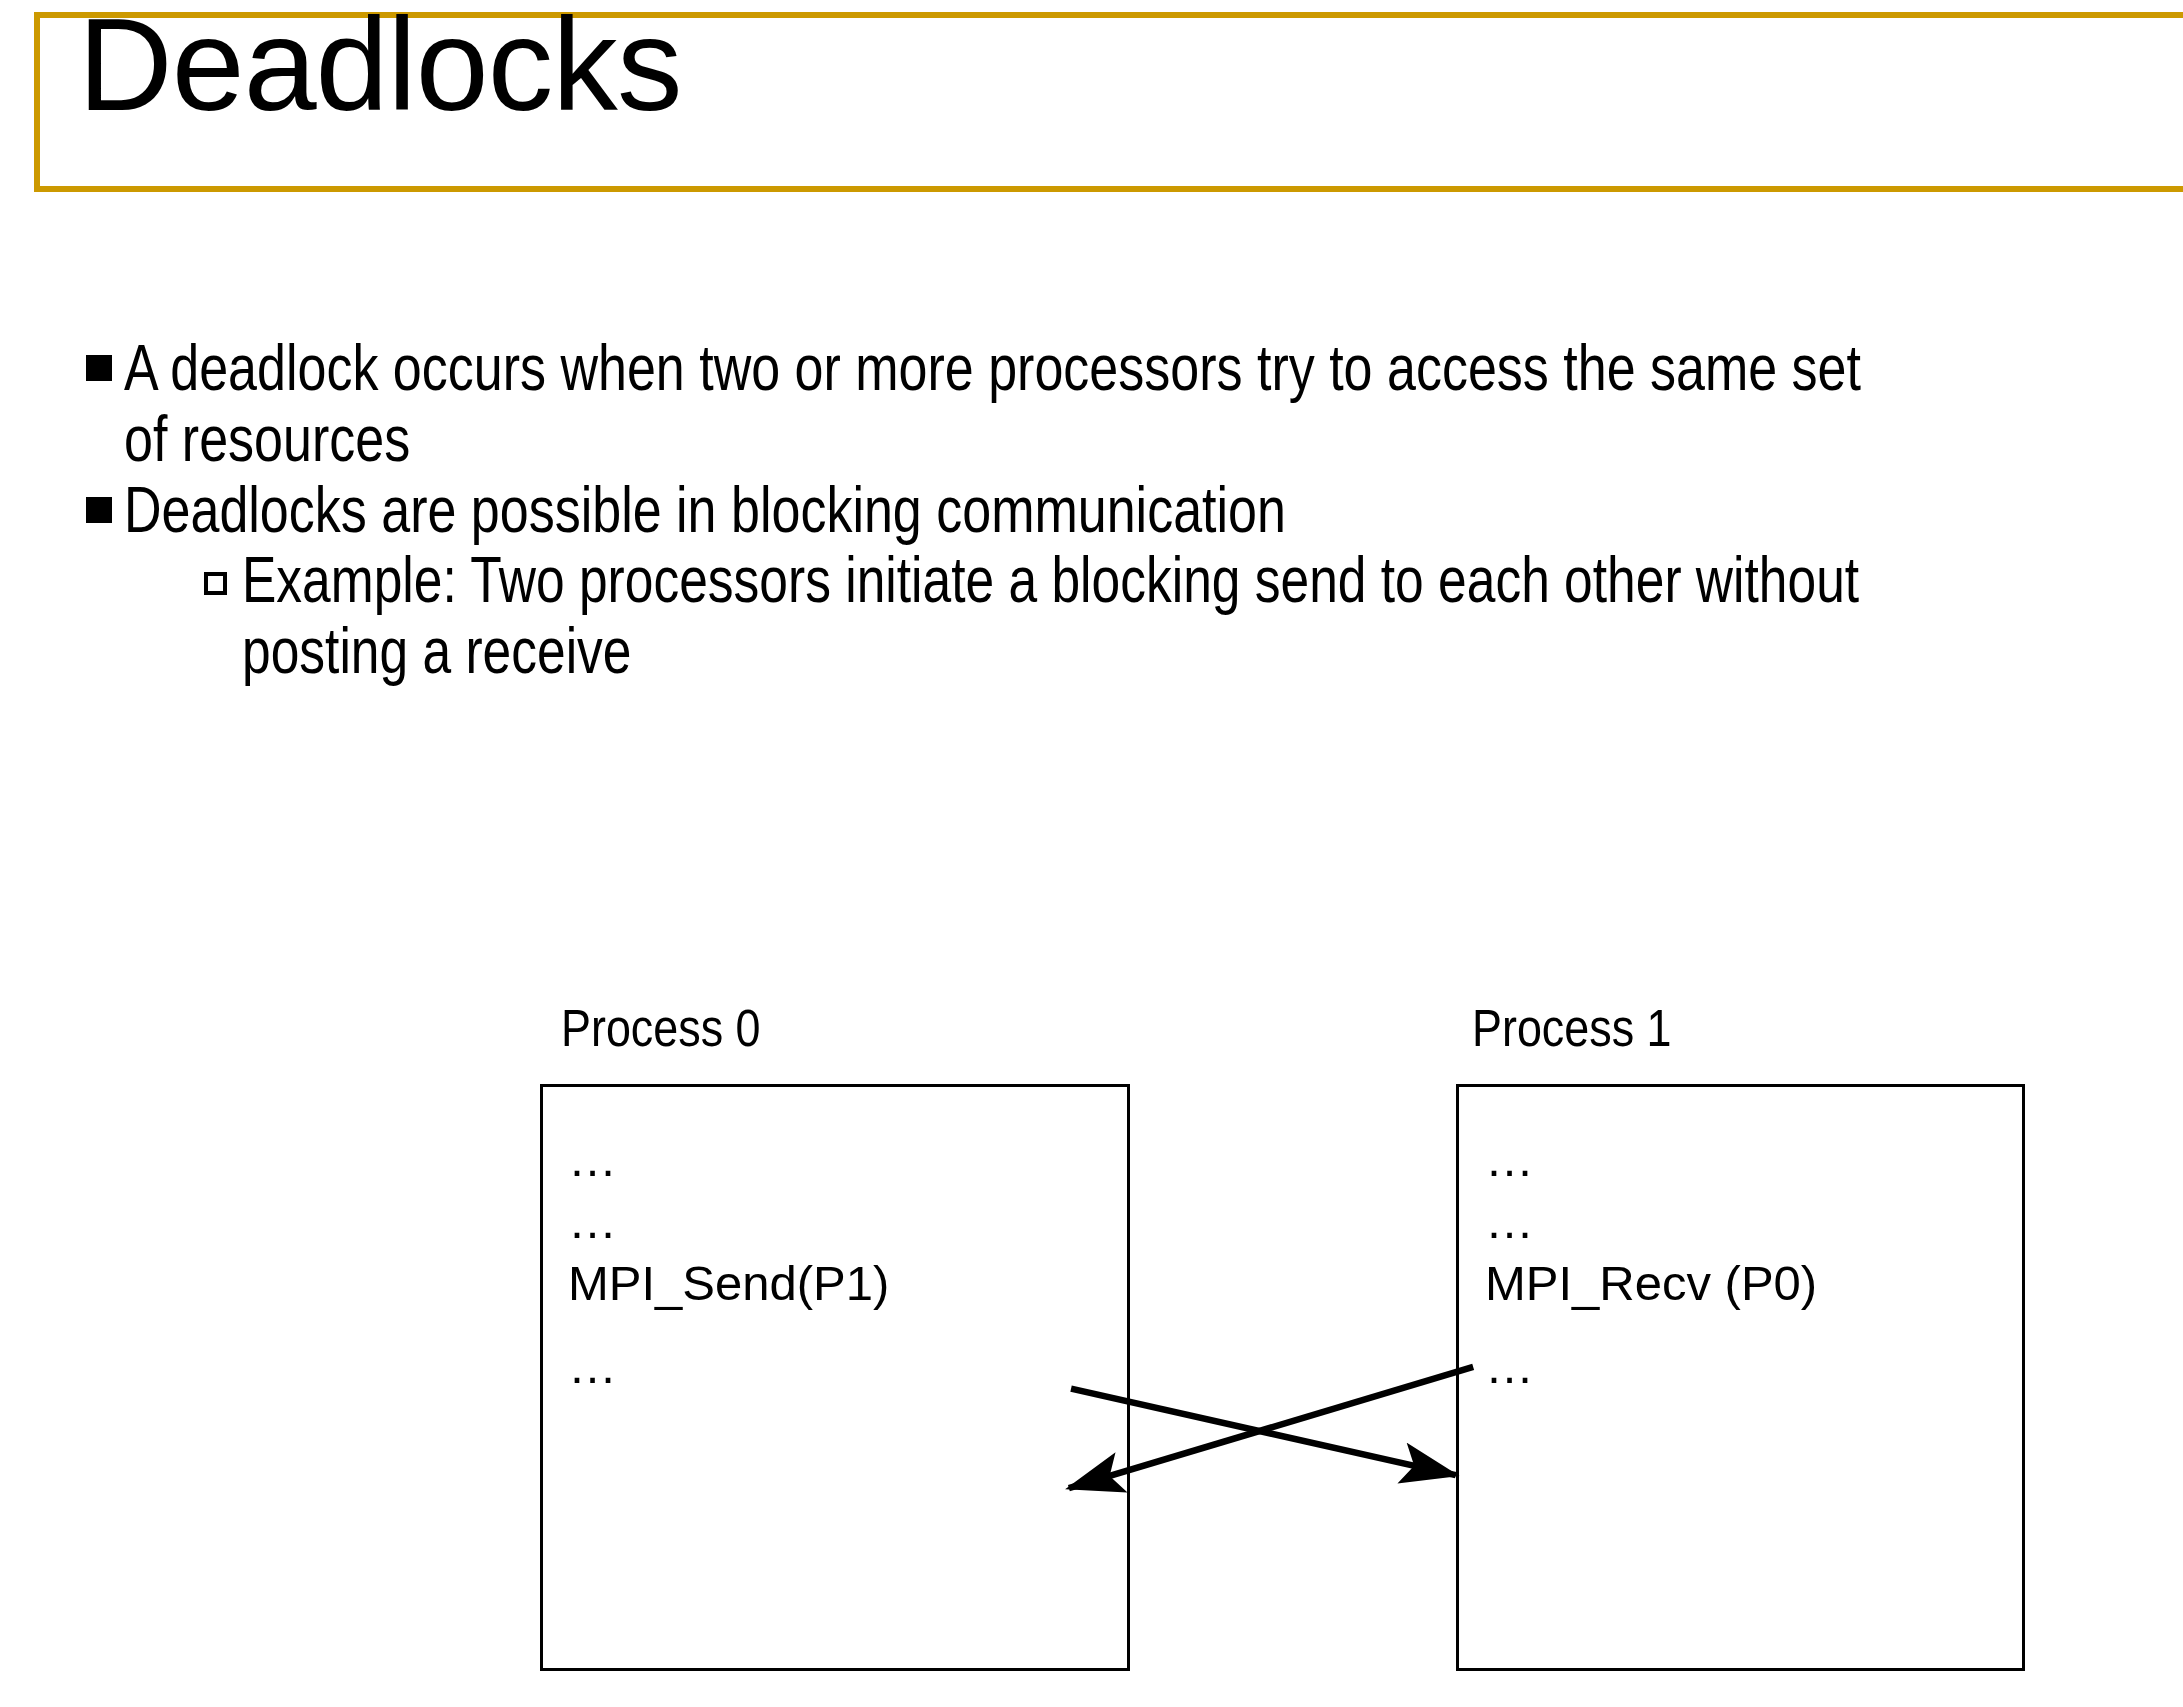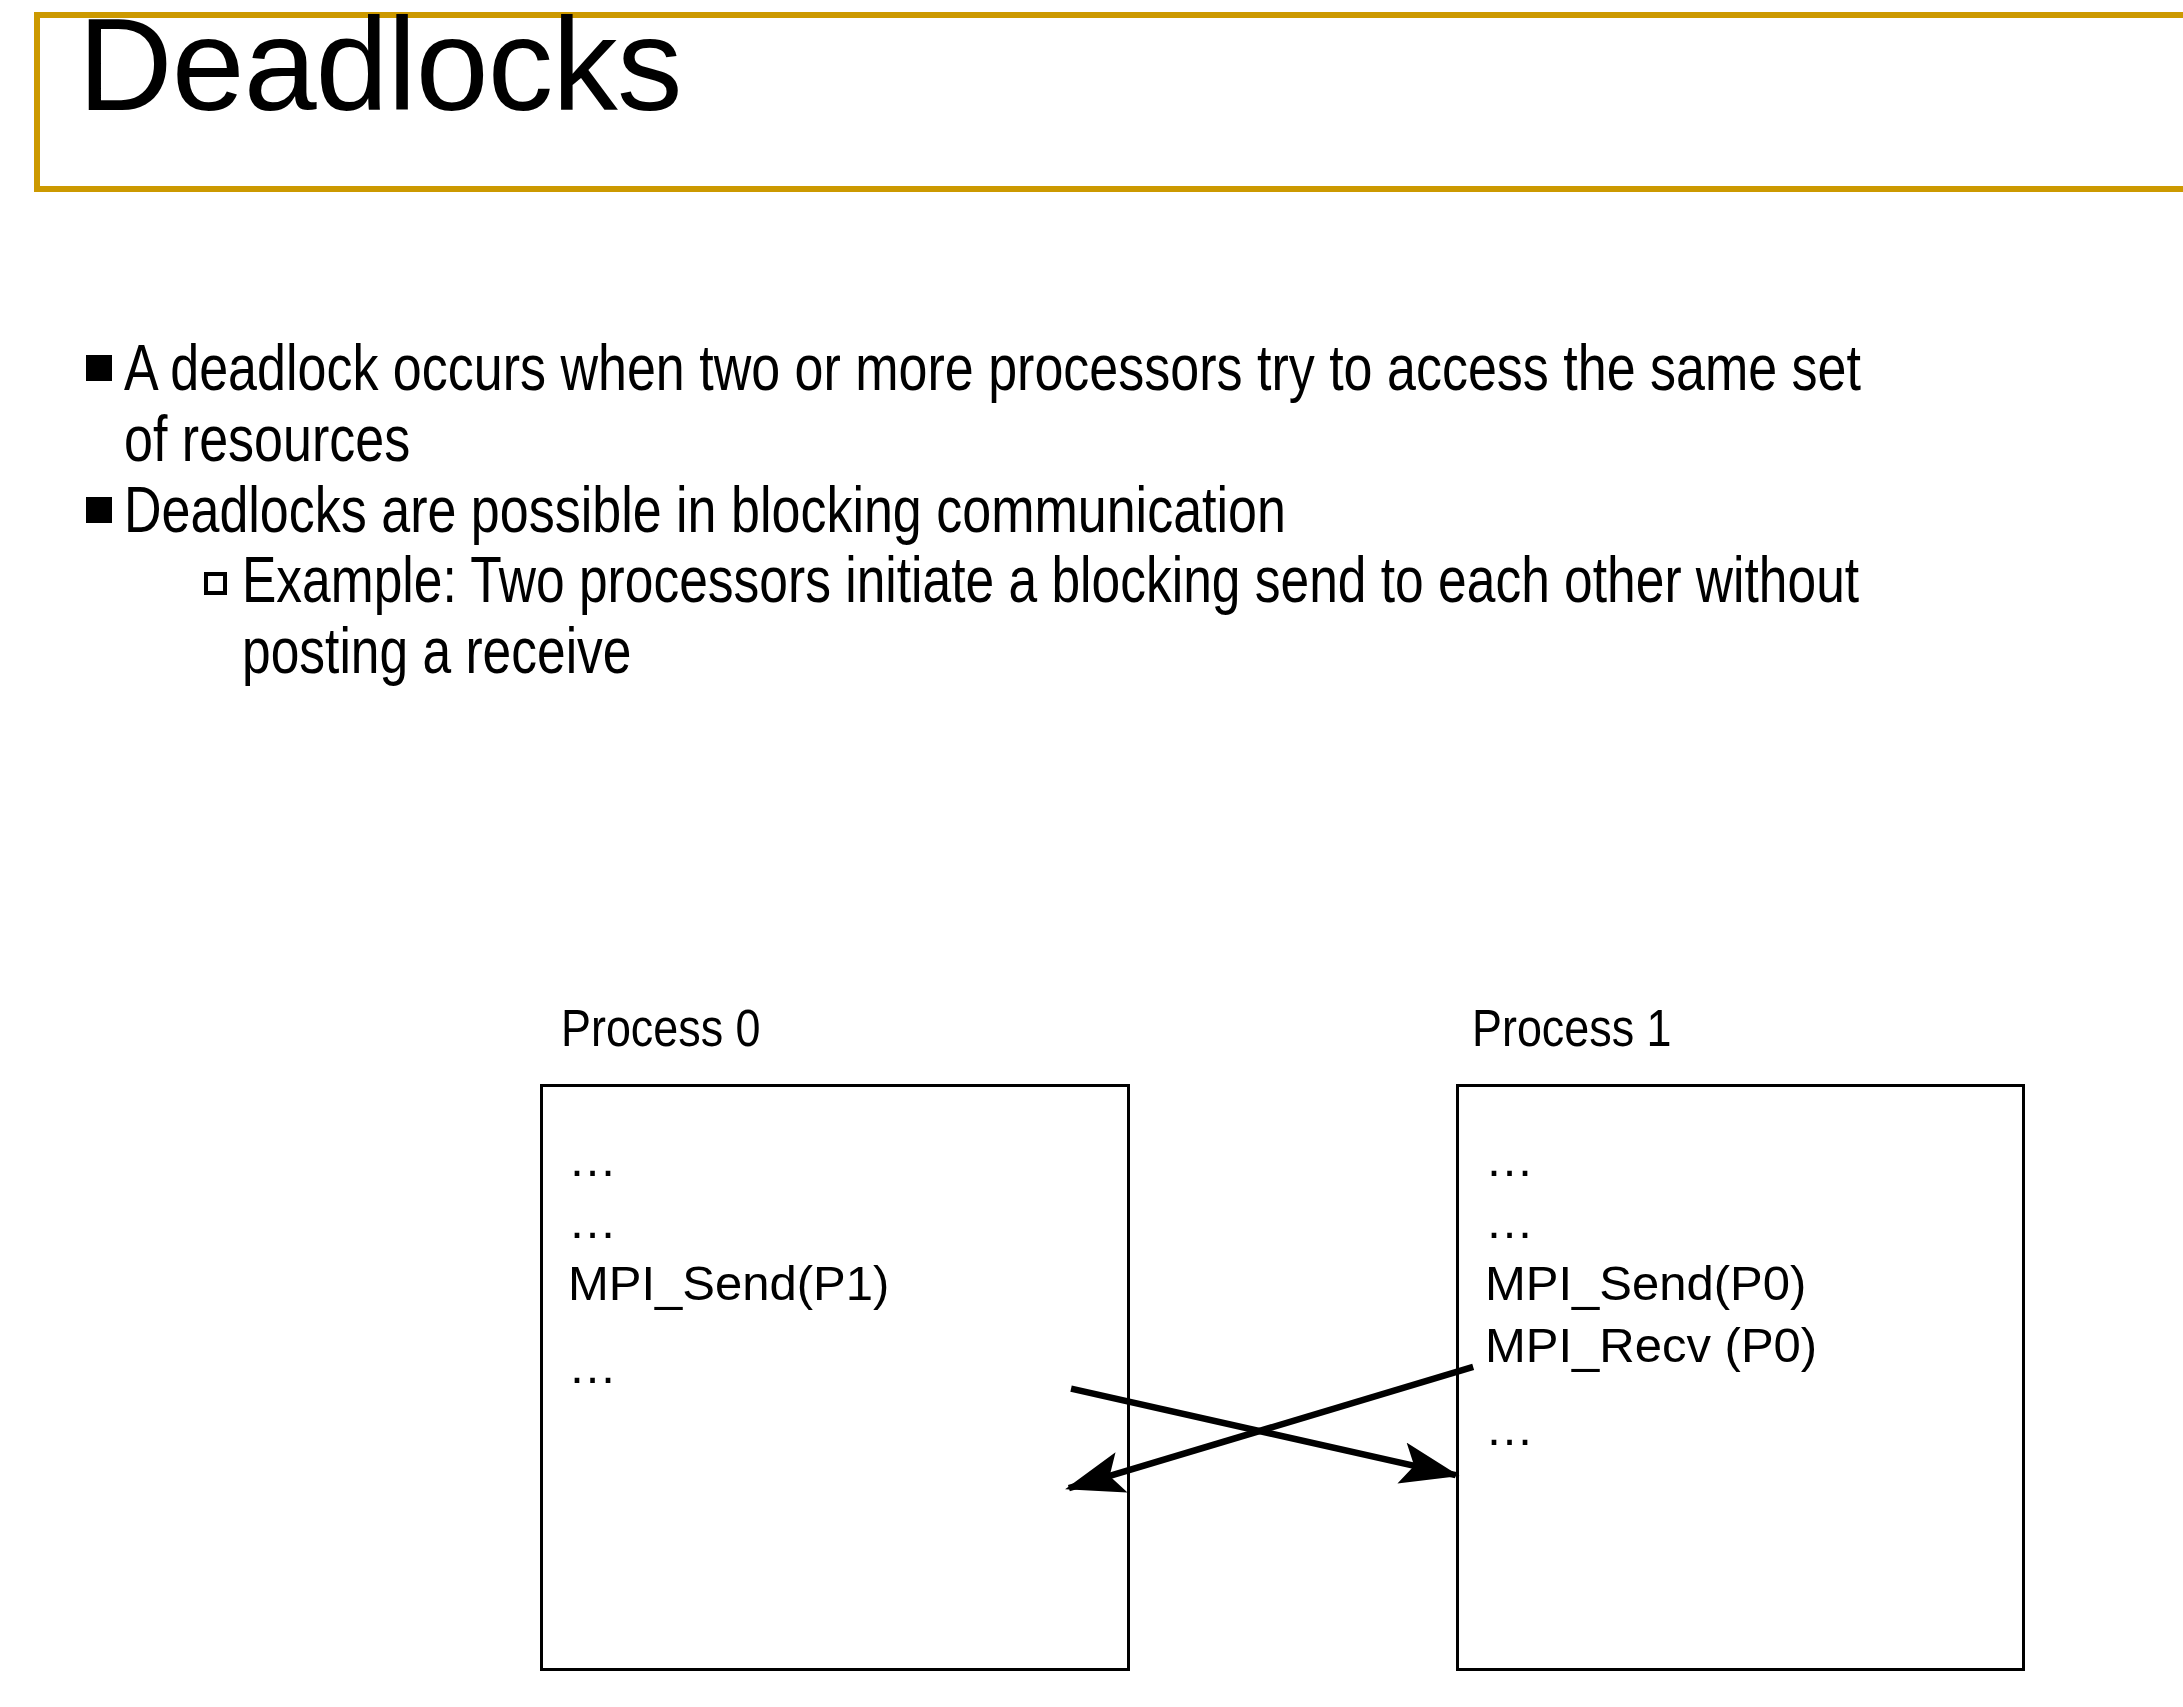--- a/index.html
+++ b/index.html
@@ -191,21 +191,20 @@
       <span class="code-line static-text">…</span>
       <span class="code-line static-text">…</span>
       <span class="code-line static-text">MPI_Send(P1)</span>
       <span class="code-gap"></span>
       <span class="code-line static-text">…</span>
     </div>
 
     <div id="proc1-code" class="code-block">
       <span class="code-line static-text">…</span>
       <span class="code-line static-text">…</span>
-      <span class="code-line static-text">MPI_Send(P0)</span>
       <span class="code-line static-text">MPI_Recv (P0)</span>
       <span class="code-gap"></span>
       <span class="code-line static-text">…</span>
     </div>
 
     <svg id="arrows" viewBox="0 0 5515 3911" xmlns="http://www.w3.org/2000/svg">
       <defs>
         <marker id="ah" markerWidth="10" markerHeight="10" refX="8.4" refY="3.2" orient="auto" markerUnits="strokeWidth">
           <path d="M0,0 L9,3.2 L0,6.4 L1.9,3.2 z" fill="#000000"></path>
         </marker>

